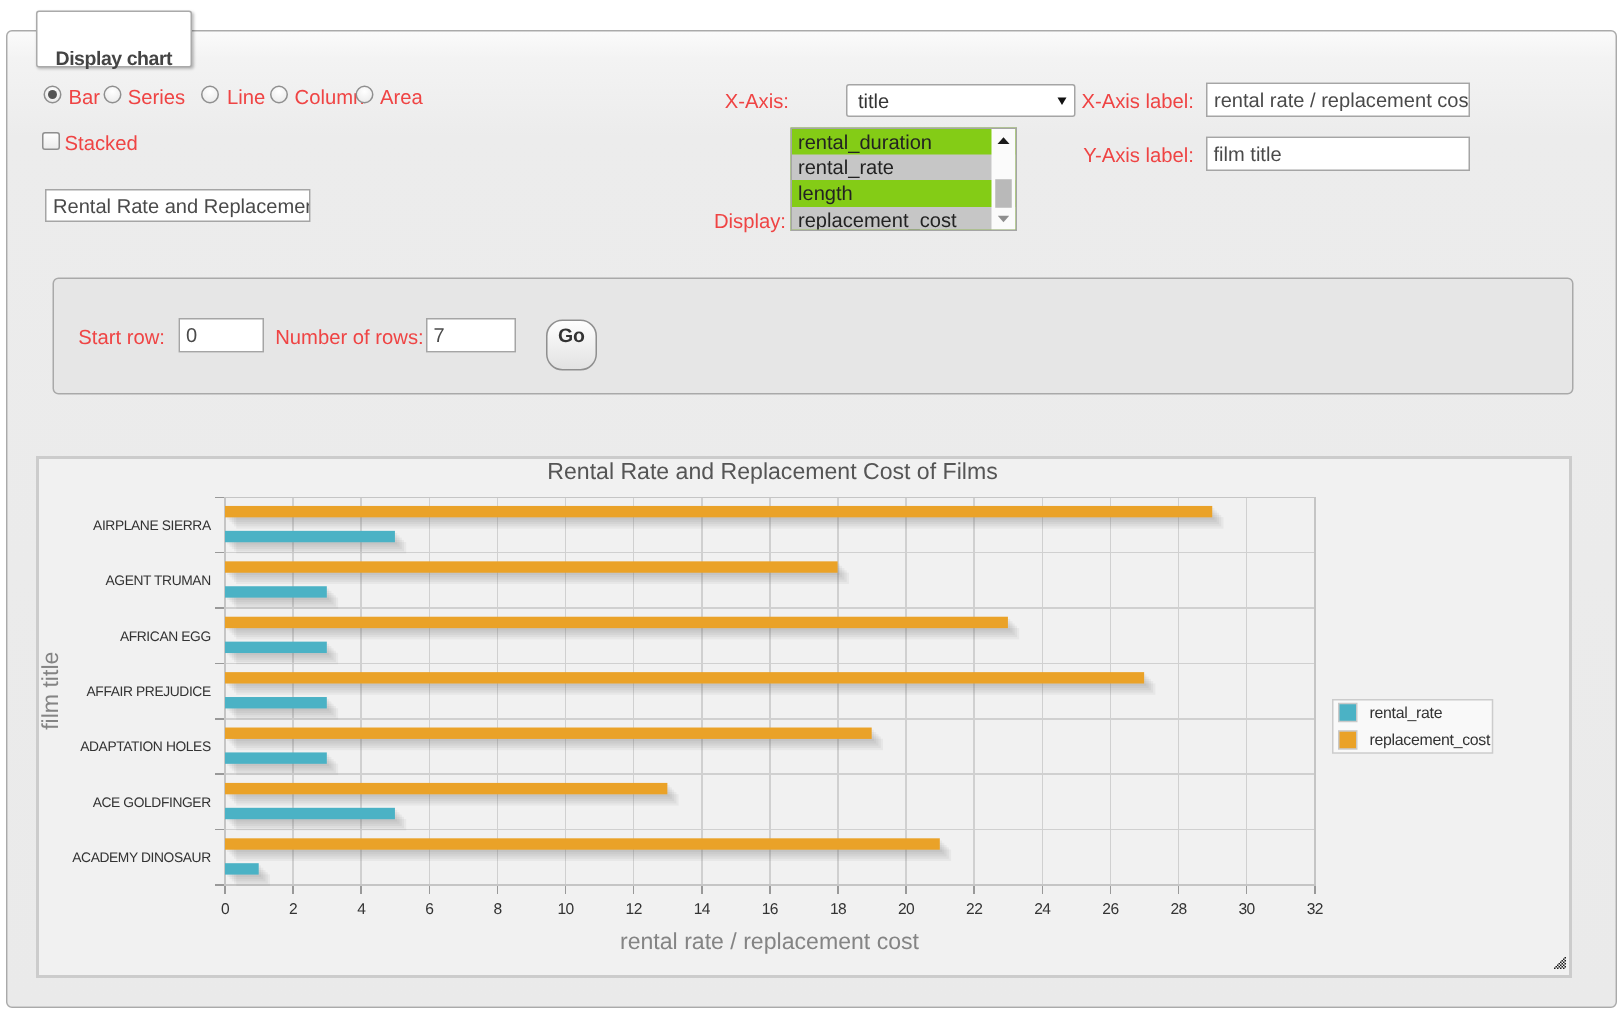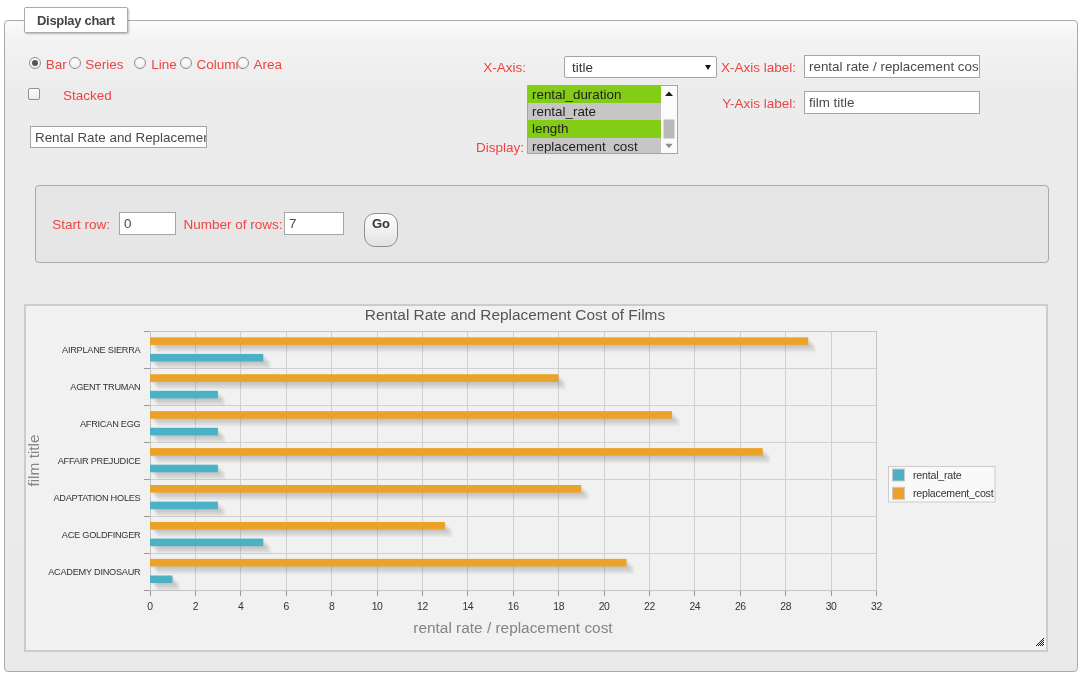--- a/index.html
+++ b/index.html
@@ -1,20 +1,20 @@
 <!DOCTYPE html>
 <html><head>
 <meta charset="utf-8">
 <style>
   html,body{margin:0;padding:0;}
   body{width:1081px;height:681px;background:#fff;font-family:"Liberation Sans",sans-serif;position:relative;overflow:hidden;}
   .abs{position:absolute;}
   #fs{left:4px;top:20px;width:1074px;height:652px;border:1px solid #aaa;border-radius:4px;
       background:linear-gradient(180deg,#fbfbfb 0px,#f3f3f3 18px,#ececec 70px,#eaeaea 100%);box-sizing:border-box;}
-  #fslegend{left:24px;top:7px;height:26px;line-height:26px;padding:0 12px;background:#fff;border:1px solid #aaa;
+  #fslegend{left:24px;top:7px;height:26px;line-height:26px;padding:18px 12px;background:#fff;border:1px solid #aaa;
       border-radius:2px;font-weight:bold;font-size:13px;letter-spacing:-0.3px;color:#444;box-shadow:1px 1px 2px rgba(0,0,0,.25);box-sizing:border-box;}
   .radio{width:12px;height:12px;border-radius:50%;border:1px solid #8f8f8f;background:radial-gradient(circle at 50% 30%,#fff,#e8e8e8);box-sizing:border-box;}
   .radio.sel::after{content:"";display:block;width:6px;height:6px;margin:2px;border-radius:50%;background:#555;}
   .cb{width:12px;height:12px;border:1px solid #8f8f8f;border-radius:2px;background:linear-gradient(#fefefe,#ececec);box-sizing:border-box;}
   .lbl{font-size:13.5px;color:#ef4444;}
   input.txt{position:absolute;border:1px solid #a5a5a5;background:#fff;font-family:"Liberation Sans",sans-serif;
       font-size:13.4px;color:#4a4a4a;padding:0 0 0 4px;margin:0;box-sizing:border-box;border-radius:0;outline:none;}
   #selbox{left:528px;top:56px;width:153px;height:22px;background:#fff;border:1px solid #a5a5a5;border-radius:2px;box-sizing:border-box;margin-left:36px;}
   #selbox .txt2{position:absolute;left:7px;top:3px;font-size:13.4px;color:#333;}
   #selbox .arr{position:absolute;right:5px;top:8px;width:0;height:0;border-left:3.8px solid transparent;border-right:3.8px solid transparent;border-top:5.5px solid #111;}
@@ -37,21 +37,21 @@
 <span class="abs radio" style="left:69.0px;top:57.2px;"></span>
 <span class="abs lbl" style="left:85.2px;top:56.5px;">Series</span>
 <span class="abs radio" style="left:134.4px;top:57.2px;"></span>
 <span class="abs lbl" style="left:151.3px;top:56.5px;">Line</span>
 <span class="abs radio" style="left:180.4px;top:57.2px;"></span>
 <span class="abs lbl" style="left:196.4px;top:56.5px;">Column</span>
 <span class="abs radio" style="left:237.4px;top:57.2px;"></span>
 <span class="abs lbl" style="left:253.4px;top:56.5px;">Area</span>
 
 <span class="abs cb" style="left:28px;top:88px;"></span>
-<span class="abs lbl" style="left:63px;top:87.5px;text-align:center;">Stacked</span>
+<span class="abs lbl" style="left:43px;top:87.5px;text-align:center;">Stacked</span>
 
 <input class="txt" style="left: 30px; top: 126px; width: 177px; height: 22px;" value="Rental Rate and Replacement Cost of Films">
 
 <div class="abs lbl" style="right:555px;top:60px;">X-Axis:</div>
 <div class="abs" id="selbox">
     <span class="txt2">title</span>
     <span class="arr"></span>
   </div>
 
 <div class="abs lbl" style="right:557px;top:139.5px;">Display:</div>

